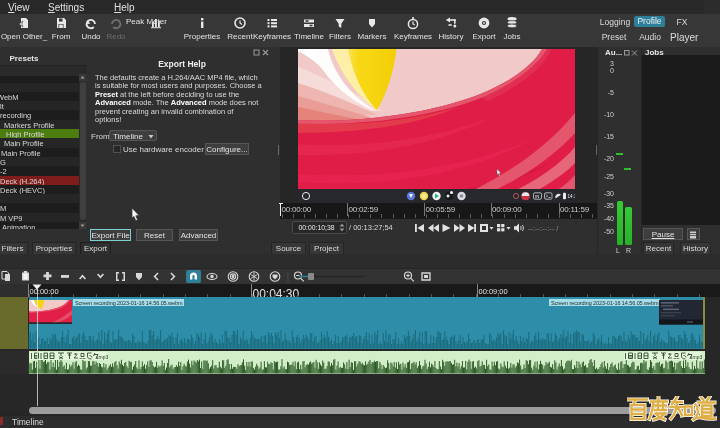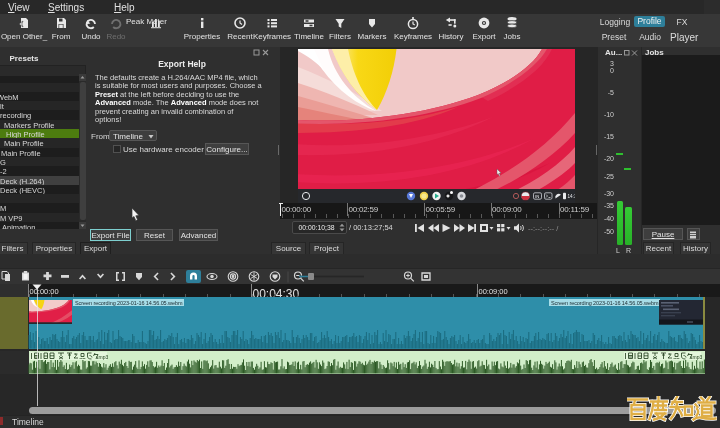--- a/index.html
+++ b/index.html
@@ -140,21 +140,21 @@
     </div>
 <div style="position:absolute;left:0;top:71.6px;width:79px;height:9.3px;background:#1d1d1d;">
       <span style="position:absolute;left:1px;top:1px;font-size:7.5px;white-space:nowrap;color:#d8d8d8;">Main Profile</span>
     </div>
 <div style="position:absolute;left:0;top:80.9px;width:79px;height:9.3px;background:#262626;">
       <span style="position:absolute;left:0px;top:1px;font-size:7.5px;white-space:nowrap;color:#d8d8d8;">G</span>
     </div>
 <div style="position:absolute;left:0;top:90.2px;width:79px;height:9.3px;background:#1d1d1d;">
       <span style="position:absolute;left:0px;top:1px;font-size:7.5px;white-space:nowrap;color:#d8d8d8;">-2</span>
     </div>
-<div style="position:absolute;left:0;top:99.5px;width:87px;height:9.3px;background:#404040;">
+<div style="position:absolute;left:0;top:99.5px;width:87px;height:9.3px;background:#7f1d1d;">
       <span style="position:absolute;left:0px;top:1px;font-size:7.5px;white-space:nowrap;color:#d8d8d8;">Deck (H.264)</span>
     </div>
 <div style="position:absolute;left:0;top:108.8px;width:79px;height:9.3px;background:#1d1d1d;">
       <span style="position:absolute;left:0px;top:1px;font-size:7.5px;white-space:nowrap;color:#d8d8d8;">Deck (HEVC)</span>
     </div>
 <div style="position:absolute;left:0;top:118.1px;width:79px;height:9.3px;background:#262626;">
       <span style="position:absolute;left:0px;top:1px;font-size:7.5px;white-space:nowrap;color:#d8d8d8;"></span>
     </div>
 <div style="position:absolute;left:0;top:127.4px;width:79px;height:9.3px;background:#1d1d1d;">
       <span style="position:absolute;left:0px;top:1px;font-size:7.5px;white-space:nowrap;color:#d8d8d8;">M</span>

